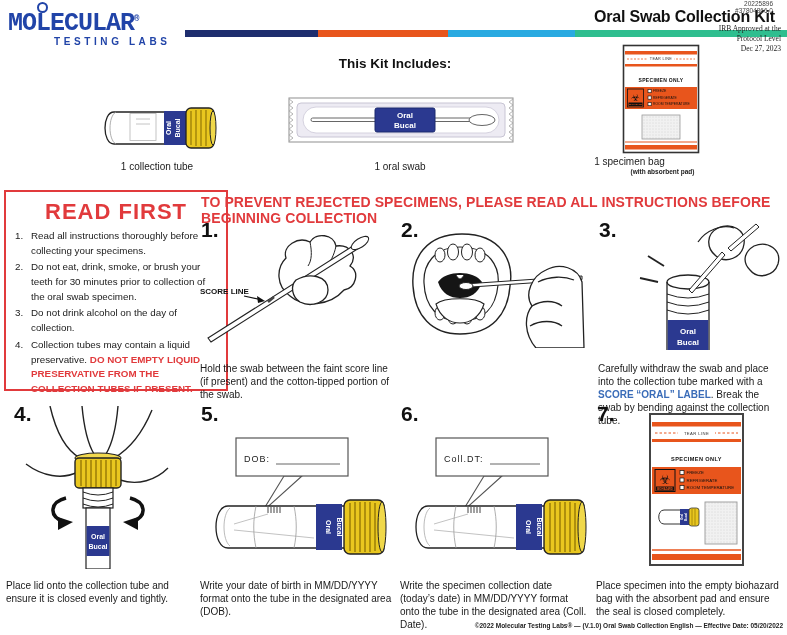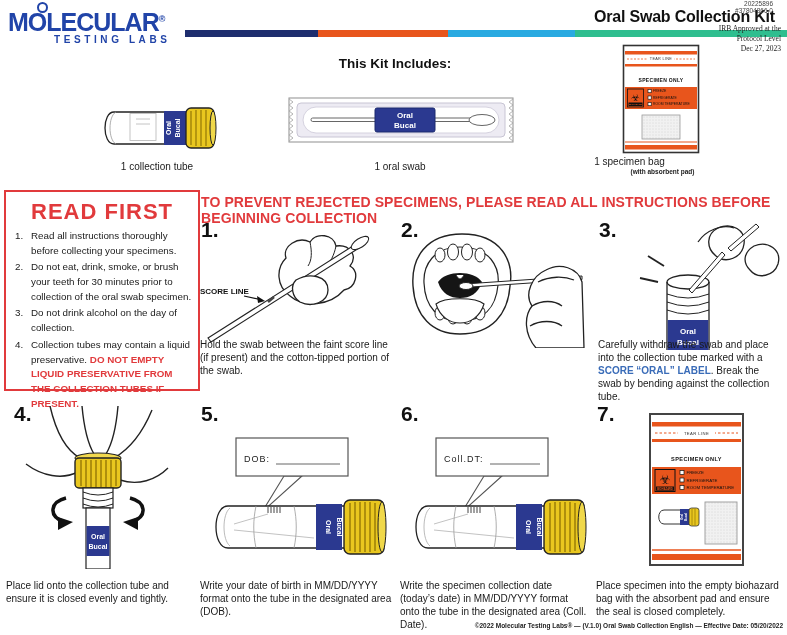--- a/index.html
+++ b/index.html
@@ -1,51 +1,51 @@
 <!DOCTYPE html>
 <html><head>
 <meta charset="utf-8">
 <style>
   html,body{margin:0;padding:0;background:#fff;}
   #page{position:relative;width:787px;height:635px;background:#fff;overflow:hidden;
         font-family:"Liberation Sans",sans-serif;color:#1a1a1a;}
   
   .logo{position:absolute;left:8px;top:6px;width:180px;color:#2144a8;}
-  .logo .word{position:relative;font-size:25px;font-weight:800;letter-spacing:-1px;line-height:26px;}
+  .logo .word{position:relative;font-size:25px;font-weight:800;letter-spacing:-1px;line-height:26px;font-family:Liberation Mono, monospace;}
   .logo .ring{position:absolute;left:29px;top:-4px;width:7px;height:7px;border:2.5px solid #2144a8;border-radius:50%;}
   .logo .reg{font-size:9px;font-weight:700;vertical-align:super;letter-spacing:0;}
   .logo .sub{font-size:10px;font-weight:700;letter-spacing:3.6px;padding-left:46px;margin-top:-1px;}
   .color-bar{position:absolute;left:185px;top:30px;height:7px;display:flex;z-index:0;}
   .color-bar .seg{height:7px;}
   .title{position:absolute;right:12px;top:8px;font-size:16px;font-weight:800;color:#111;z-index:1;letter-spacing:-0.2px;}
   .stamp{position:absolute;right:14px;top:0px;text-align:right;font-size:6.5px;color:#444;line-height:7px;z-index:3;}
   .approval{position:absolute;right:6px;top:24px;text-align:right;z-index:2;
             font-family:"Liberation Serif",serif;font-size:7.5px;line-height:10px;color:#222;}
   
   .kit-heading{position:absolute;left:280px;top:56px;width:230px;text-align:center;
                font-size:13.5px;font-weight:800;color:#111;}
   .kit-item-label{position:absolute;text-align:center;font-size:10px;font-weight:400;color:#222;}
   .kit-sublabel{position:absolute;text-align:center;font-size:6.5px;font-weight:700;color:#222;}
   .illus{position:absolute;}
   
-  .read-first{position:absolute;left:4px;top:190px;width:196px;height:201px;border:2px solid #e13a3c;
+  .read-first{position:absolute;left:4px;top:190px;width:224px;height:201px;border:2px solid #e13a3c;
               box-sizing:border-box;background:#fff;}
   .read-first h2{margin:7px 0 4px 0;text-align:center;color:#e13a3c;font-size:22px;letter-spacing:1px;font-weight:800;}
   .read-first ol{list-style:none;counter-reset:n;margin:2px 5px 0 9px;padding:0;font-size:9.8px;line-height:1.5;}
   .read-first li{counter-increment:n;position:relative;padding-left:16px;margin-bottom:2px;}
   .read-first li::before{content:counter(n) ".";position:absolute;left:0;top:0;}
   .rf-warn{color:#e13a3c;font-weight:700;}
   
   .warning{position:absolute;left:201px;top:194px;width:584px;font-size:14px;font-weight:700;
            color:#e13a3c;letter-spacing:0.1px;}
   
   .step{position:absolute;}
   .step .num{position:absolute;left:3px;top:0;font-size:21px;font-weight:800;color:#111;}
   .step .caption{position:absolute;left:2px;right:2px;font-size:10px;line-height:1.3;color:#1a1a1a;}
-  .row1 .caption{top:120px;}
+  .row1 .caption{top:144px;}
   .row2 .caption{top:177px;}
   .blue-label-text{color:#3a6cb8;font-weight:800;}
   
   .footer{position:absolute;right:4px;top:622px;font-size:6.5px;font-weight:700;color:#222;}
   
   svg text{font-family:"Liberation Sans",sans-serif;}
   .tt{fill:#fff;font-weight:700;font-size:7px;text-anchor:middle;}
   .tt8{fill:#fff;font-weight:700;font-size:8px;text-anchor:middle;}
   .score-txt{font-size:8px;font-weight:800;fill:#111;}
   .callout-txt{font-size:9px;letter-spacing:1px;fill:#222;}

